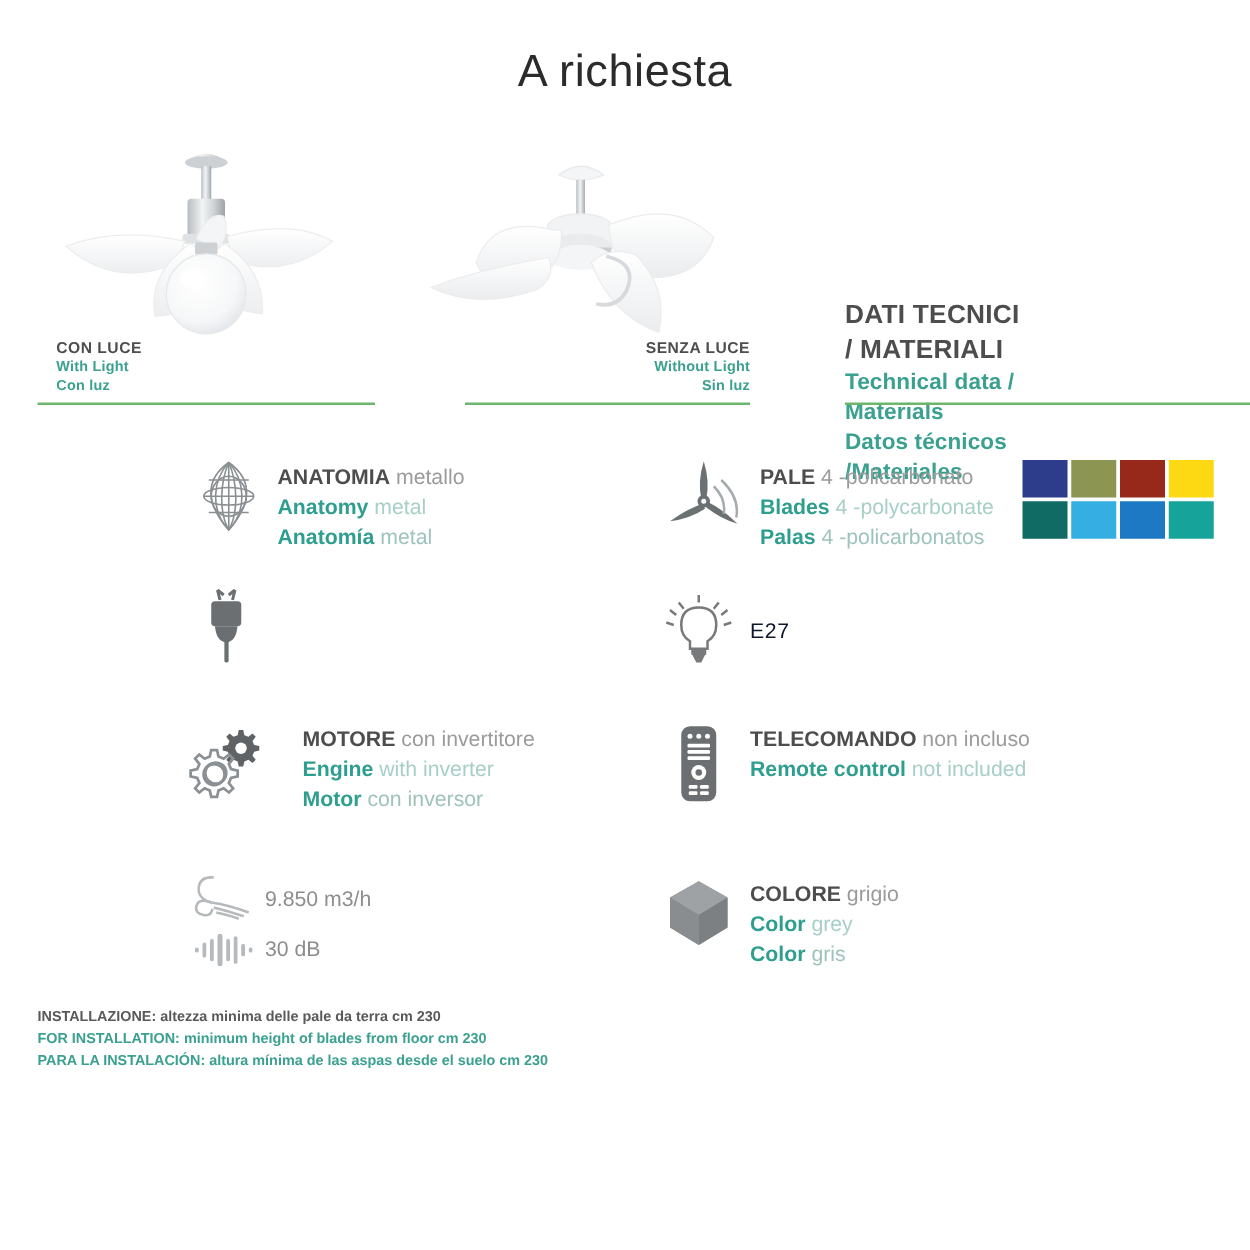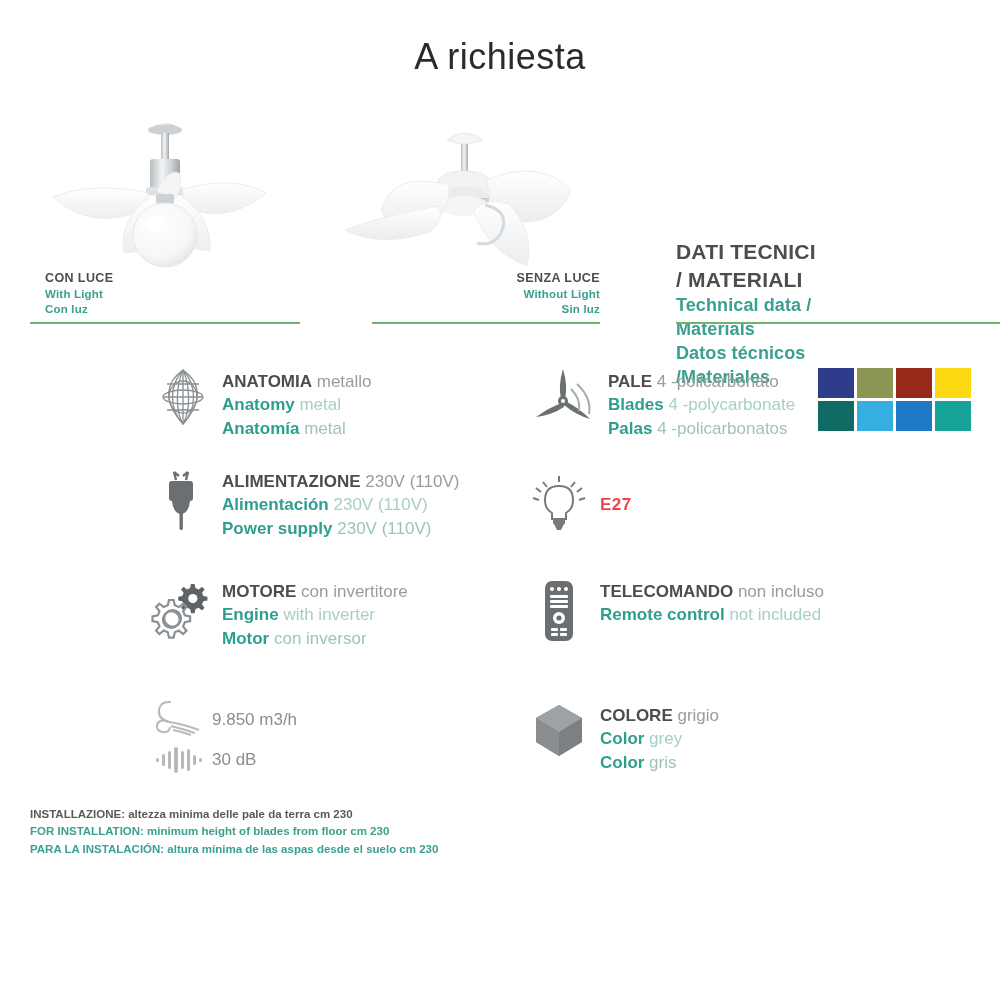--- a/index.html
+++ b/index.html
@@ -36,21 +36,21 @@
   .spec .ic{flex:0 0 auto;display:flex;align-items:center;justify-content:center;}
   .spec .tx{line-height:1.38;}
   .spec .tx div{white-space:nowrap;}
   .k1{font-size:17px;font-weight:bold;color:#4d4d4d;}
   .v1{font-size:17px;font-weight:normal;color:#9b9b9b;}
   .k2{font-size:17px;font-weight:bold;color:#2e9e8f;}
   .v2{font-size:17px;font-weight:normal;color:#a7cfc6;}
   .k3{font-size:17px;font-weight:bold;color:#2e9e8f;}
   .v3{font-size:17px;font-weight:normal;color:#9ec3bc;}
   .plain{font-size:17px;color:#8d8d8d;}
-  .bold-dark{font-size:17px;font-weight:bold;color:#ef4444;letter-spacing:.5px;}
+  .bold-dark{font-size:17px;font-weight:normal;color:#0f172a;letter-spacing:.5px;}
 
   
   .swatches{position:absolute;left:818px;top:368px;display:grid;
     grid-template-columns:repeat(4,36px);grid-template-rows:repeat(2,30px);
     gap:3px;}
   .sw{width:36px;height:30px;}
 
   
   .foot{position:absolute;left:30px;top:806px;line-height:1.52;}
   .foot .f1{font-size:11.5px;font-weight:bold;color:#595959;}
@@ -182,42 +182,37 @@
       <svg width="44" height="62" viewBox="0 0 44 62">
         <g fill="#6b6f71">
           <path d="M13 2 l2 8 M13 2 l5 4" stroke="#6b6f71" stroke-width="2.4" fill="none"></path>
           <path d="M27 2 l-2 8 M27 2 l-5 4" stroke="#6b6f71" stroke-width="2.4" fill="none"></path>
           <rect x="8" y="11" width="24" height="20" rx="3"></rect>
           <path d="M11 31 h18 q-1 12 -9 13 q-8 -1 -9 -13z"></path>
           <rect x="18.5" y="42" width="3.4" height="18" rx="1.4"></rect>
         </g>
       </svg>
     </div>
-    <div class="tx" style="padding-left:8px;padding-top:2px;">
-      <div><span class="k1">ALIMENTAZIONE</span><span class="v1"> 230V (110V)</span></div>
-      <div><span class="k2">Alimentación</span><span class="v2"> 230V (110V)</span></div>
-      <div><span class="k3">Power supply</span><span class="v3"> 230V (110V)</span></div>
-    </div>
   </div>
 
   <div class="spec" style="left:146px;top:578px;">
     <div class="ic" style="width:68px;height:66px;">
       <svg width="66" height="62" viewBox="0 0 66 62">
         <g fill="#5f6366">
           <path d="M44 4 l3.6 .0 .9 4.1 3.2 1.3 3.3 -2.6 2.6 2.6 -2.6 3.3 1.3 3.2 4.1 .9 0 3.6 -4.1 .9 -1.3 3.2 2.6 3.3 -2.6 2.6 -3.3 -2.6 -3.2 1.3 -.9 4.1 -3.6 0 -.9 -4.1 -3.2 -1.3 -3.3 2.6 -2.6 -2.6 2.6 -3.3 -1.3 -3.2 -4.1 -.9 0 -3.6 4.1 -.9 1.3 -3.2 -2.6 -3.3 2.6 -2.6 3.3 2.6 3.2 -1.3z"></path>
         </g>
         <circle cx="45.8" cy="18.6" r="4.6" fill="#ffffff"></circle>
         <g fill="none" stroke="#8b9094" stroke-width="2.2">
           <path d="M22 20 l4.6 .0 1.2 5.3 4.1 1.7 4.3 -3.4 3.3 3.3 -3.4 4.3 1.7 4.1 5.3 1.2 0 4.6 -5.3 1.2 -1.7 4.1 3.4 4.3 -3.3 3.3 -4.3 -3.4 -4.1 1.7 -1.2 5.3 -4.6 0 -1.2 -5.3 -4.1 -1.7 -4.3 3.4 -3.3 -3.3 3.4 -4.3 -1.7 -4.1 -5.3 -1.2 0 -4.6 5.3 -1.2 1.7 -4.1 -3.4 -4.3 3.3 -3.3 4.3 3.4 4.1 -1.7z"></path>
           <circle cx="24.3" cy="39.6" r="8.4"></circle>
           <circle cx="25.6" cy="38.4" r="8.4"></circle>
         </g>
       </svg>
     </div>
-    <div class="tx" style="padding-left:8px;padding-top:2px;">
+    <div class="tx" style="padding-left:8px;padding-top:2px;margin-left:20px;">
       <div><span class="k1">MOTORE</span><span class="v1"> con invertitore</span></div>
       <div><span class="k2">Engine</span><span class="v2"> with inverter</span></div>
       <div><span class="k3">Motor</span><span class="v3"> con inversor</span></div>
     </div>
   </div>
 
   <div class="spec" style="left:152px;top:698px;align-items:center;">
     <div class="ic" style="width:56px;height:44px;">
       <svg width="54" height="42" viewBox="0 0 54 42">
         <g fill="none" stroke="#b6babd" stroke-width="2">

